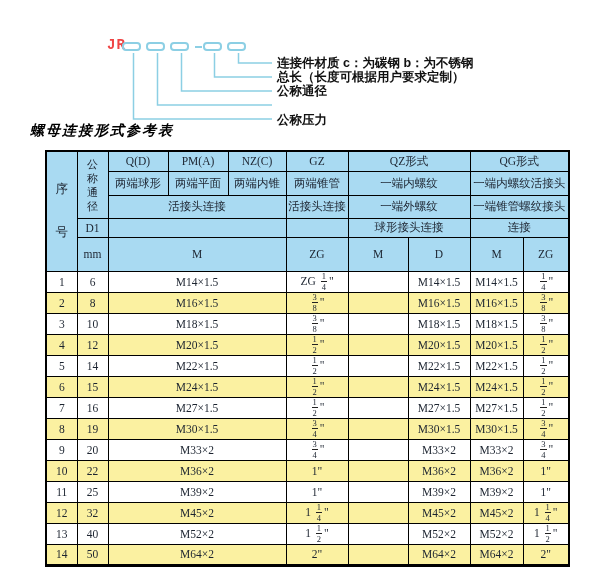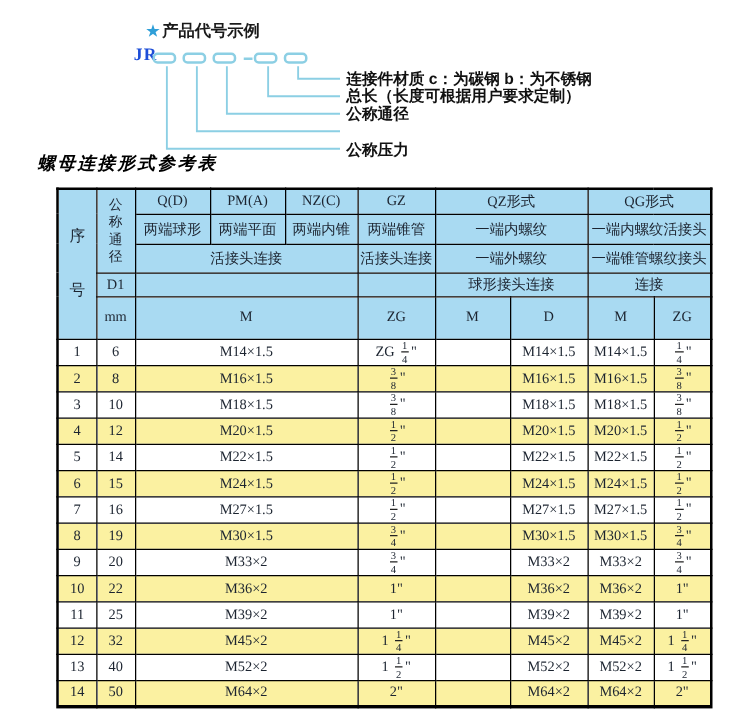--- a/index.html
+++ b/index.html
@@ -6,22 +6,22 @@
     --hbg:#a9daf2; --ybg:#fbf1a1; --blue:#2f9fd8; --lblue:#8ccfe4;
   }
   html,body{margin:0;padding:0;background:#fff;}
   .page{position:relative;width:600px;height:567px;background:#fff;overflow:hidden;
         font-family:"Liberation Serif",serif;color:#222;}
 
   
   .diagram-heading{position:absolute;left:117px;top:16px;font-size:13px;font-weight:bold;
         font-family:"Liberation Sans",sans-serif;color:#1a1a1a;white-space:nowrap;}
   .star{color:var(--blue);margin-right:2px;font-size:12px;}
-  .jr{position:absolute;left:107px;top:37px;font-size:14px;font-weight:bold;color:#1d4ed8;
-        font-family:Liberation Serif, serif;letter-spacing:1px;text-align:center;}
+  .jr{position:absolute;left:107px;top:37px;font-size:14px;font-weight:bold;color:#ef4444;
+        font-family:Liberation Mono, monospace;letter-spacing:1px;text-align:center;}
   .code-box{position:absolute;top:42px;width:19px;height:9px;border:2px solid var(--lblue);
         border-radius:4px;box-sizing:border-box;}
   .code-dash{position:absolute;top:46px;left:195px;width:7px;height:2px;background:var(--lblue);}
   svg.lines{position:absolute;left:0;top:0;pointer-events:none;}
   .dlabel{position:absolute;left:277px;height:14px;line-height:14px;font-size:12.5px;font-weight:bold;
         font-family:"Liberation Sans",sans-serif;color:#111;white-space:nowrap;}
 
   
   .tbl-title{position:absolute;left:30px;top:122px;font-size:14px;font-weight:bold;font-style:italic;
         letter-spacing:2px;color:#000;font-family:"DejaVu Serif",serif;white-space:nowrap;}
@@ -42,21 +42,20 @@
   .v-nominal{gap:0;font-size:11px;line-height:14px;}
   .fr{display:inline-block;vertical-align:middle;line-height:1;margin:0 2px;}
   .fr .nu{display:block;font-size:8.5px;border-bottom:1px solid #222;padding:0 1px 1px;}
   .fr .de{display:block;font-size:8.5px;padding-top:1px;}
 </style>
 </head>
 <body>
 
 <div class="page">
 
-  <div class="diagram-heading"><span class="star">★</span><span>产品代号示例</span></div>
 
   <div class="jr">JR</div>
 
   <span class="code-box" style="left:122px"></span>
   <span class="code-box" style="left:146px"></span>
   <span class="code-box" style="left:170px"></span>
   <span class="code-dash"></span>
   <span class="code-box" style="left:203px"></span>
   <span class="code-box" style="left:227px"></span>
 

